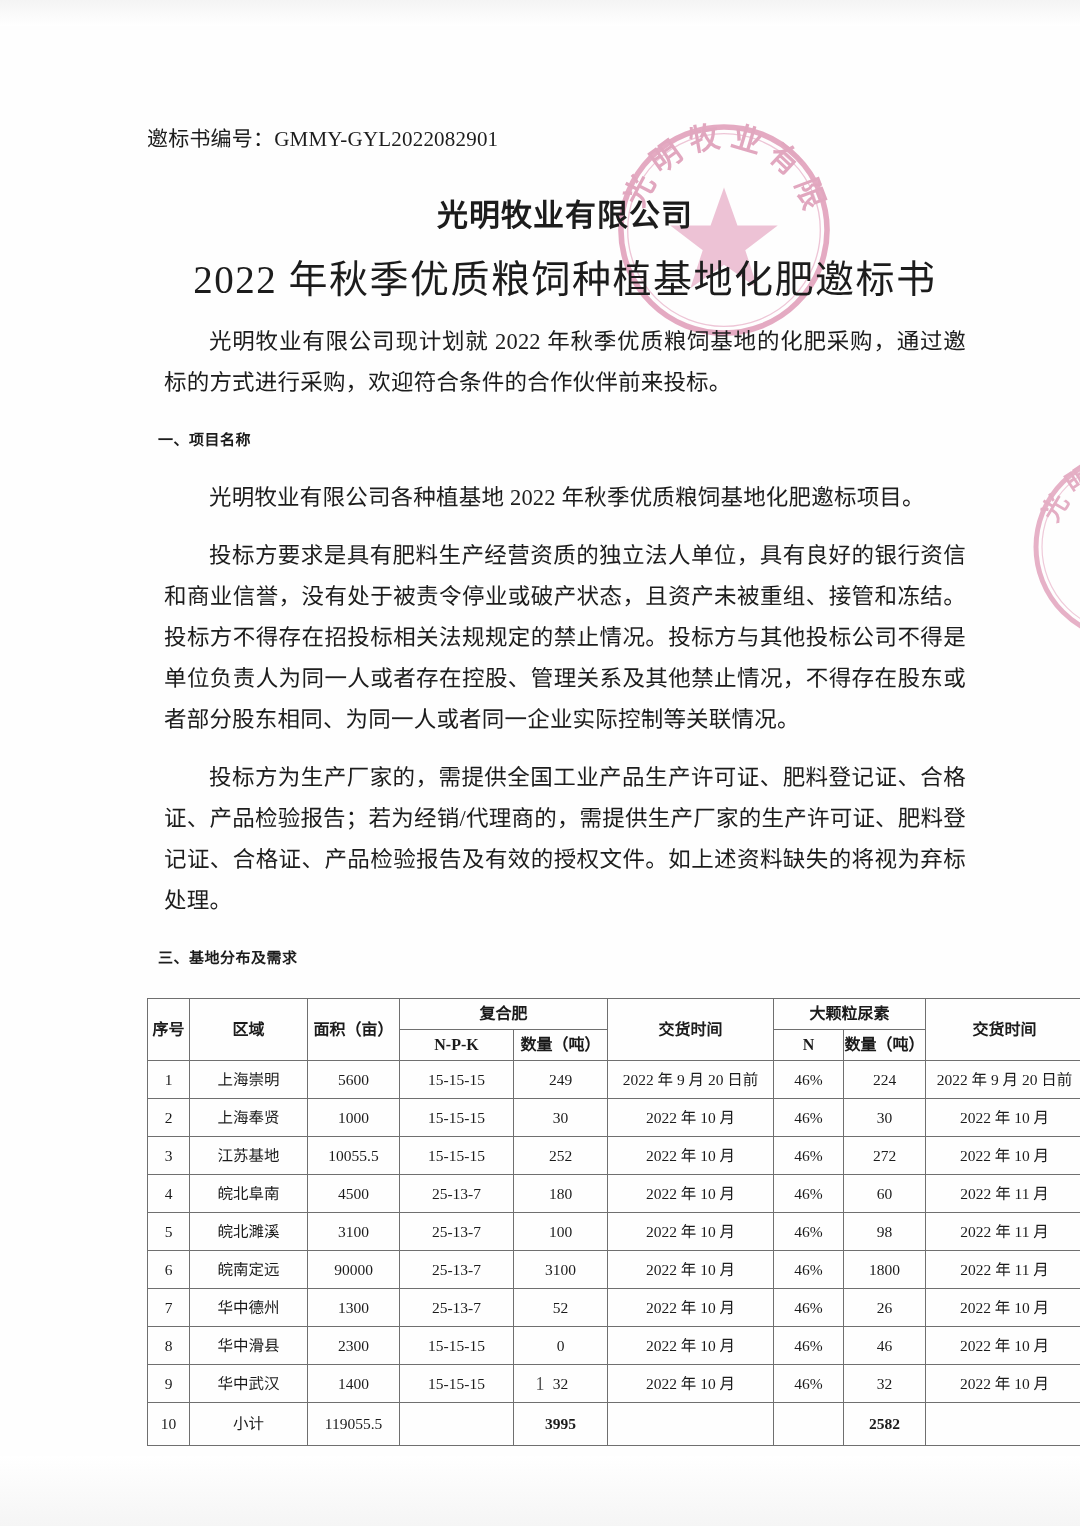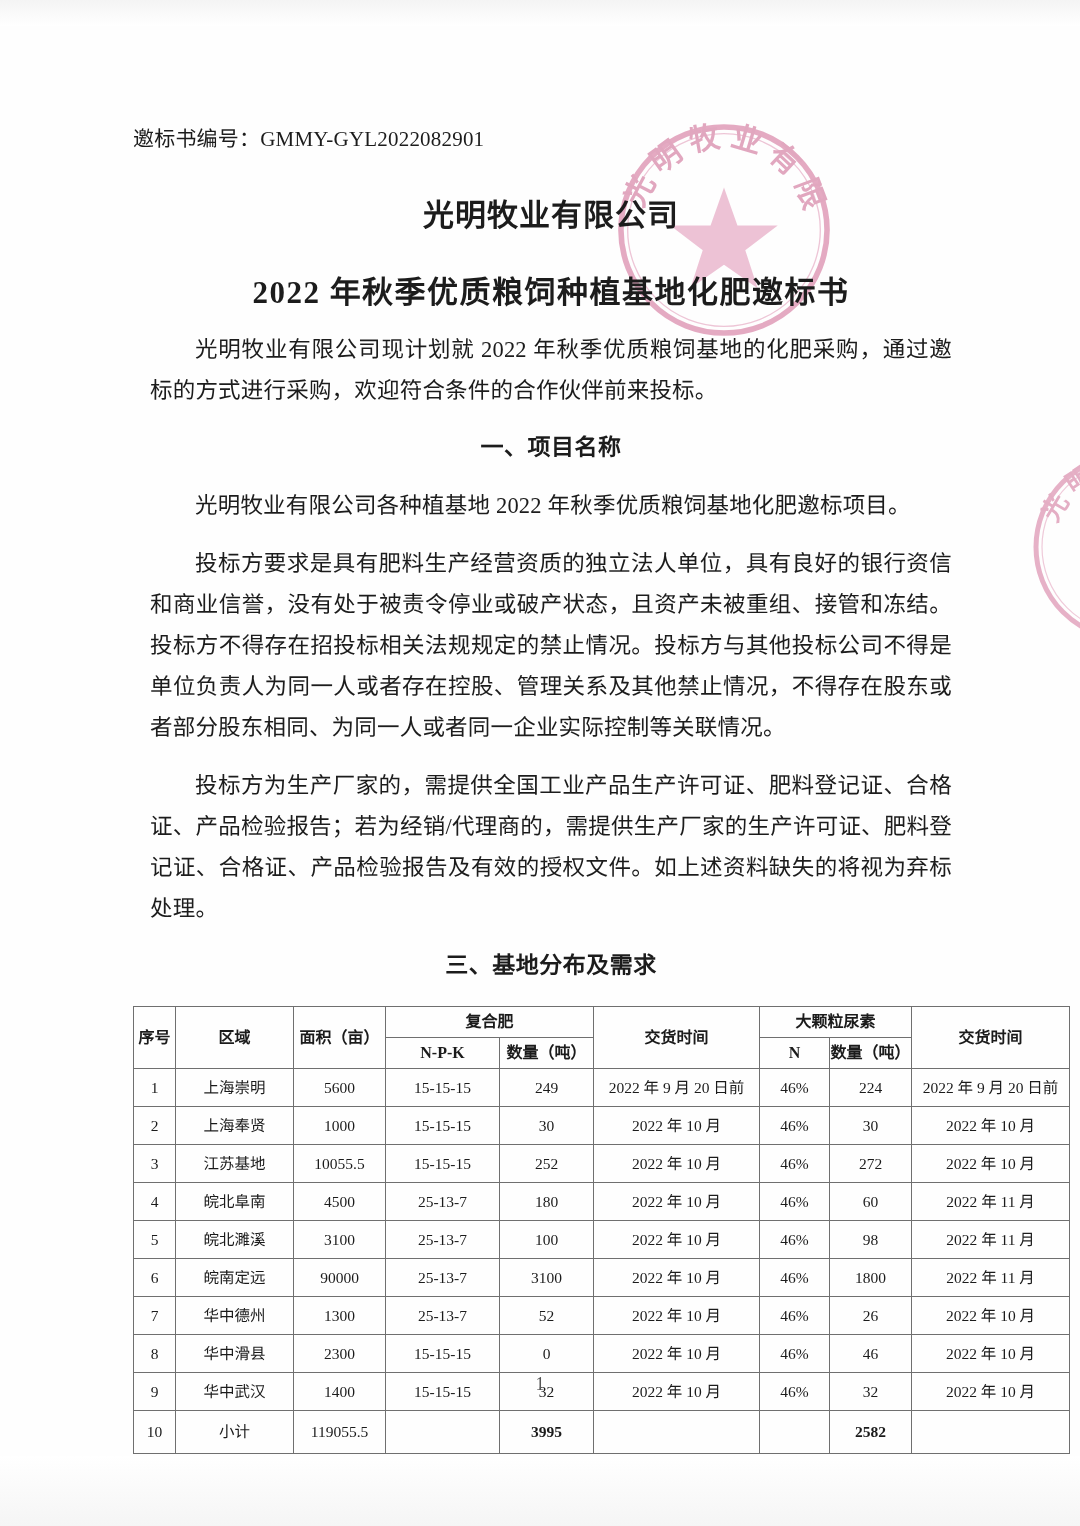--- a/index.html
+++ b/index.html
@@ -26,21 +26,21 @@
     pointer-events: none;
   }
   .scan-bottom {
     position: absolute; left: 0; bottom: 0; width: 100%; height: 70px;
     background: linear-gradient(#ffffff, #f5f5f5);
     pointer-events: none;
   }
 
   .content {
     position: absolute;
-    left: 133px;
+    left: 147px;
     top: 0;
     width: 836px;
   }
 
   
   .doc-no {
     margin-top: 122px;
     font-size: 21px;
     letter-spacing: 0.2px;
     white-space: nowrap;
@@ -48,48 +48,47 @@
 
   
   .title-company {
     margin-top: 38px;
     text-align: center;
     font-size: 31px;
     font-weight: bold;
     letter-spacing: 1px;
   }
   .title-main {
-    margin-top: 32px;
+    margin-top: 13px;
     text-align: center;
-    font-size: 31px;
-    font-weight: bold;
+    font-size: 39px;
+    font-weight: normal;
     letter-spacing: 1.5px;
   }
 
   
   p.body {
     margin: 17px;
     font-size: 22.5px;
     line-height: 41px;
     text-align: justify;
     text-justify: inter-ideograph;
     text-indent: 2em;
     letter-spacing: 0.2px;
   }
   .gap-intro { margin-top: 30px; }
   .gap-sec   { margin-top: 22px; }
   .gap-para  { margin-top: 20px; }
 
   h2.section {
     margin: 11px;
-    font-size: 23px;
+    font-size: 15px;
     font-weight: bold;
     letter-spacing: 0.5px;
     line-height: 40px;
-    text-align: center;
   }
   .sec-space { margin-top: 24px; }
 
   
   table.demand {
     margin-top: 20px;
     border-collapse: collapse;
     width: 836px;
     table-layout: fixed;
     font-size: 15px;

